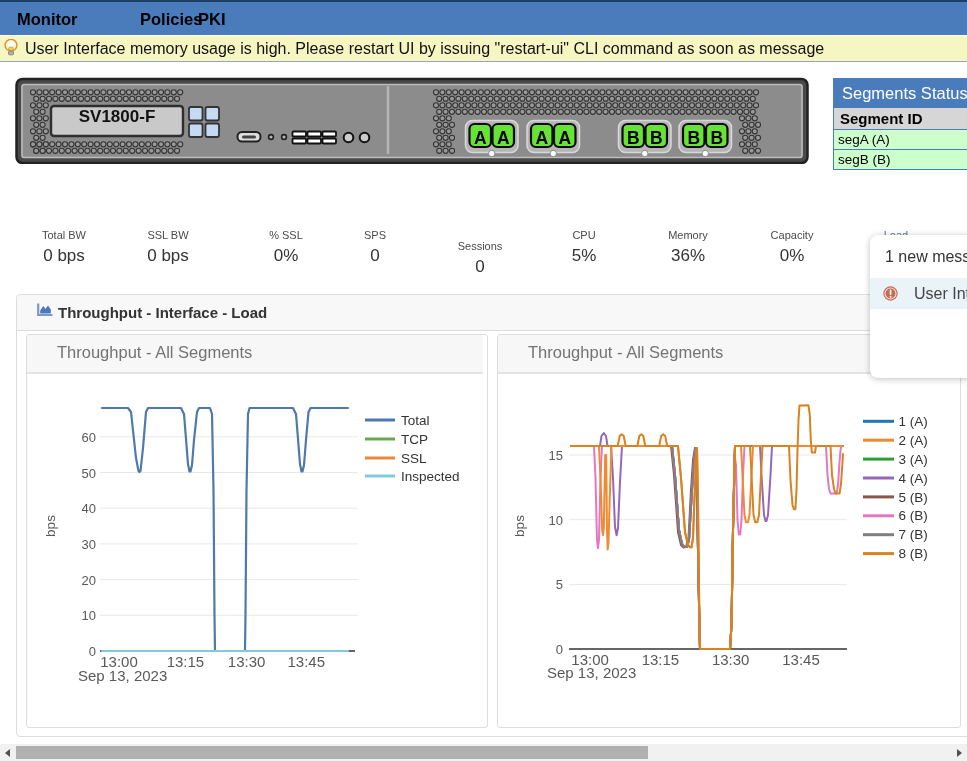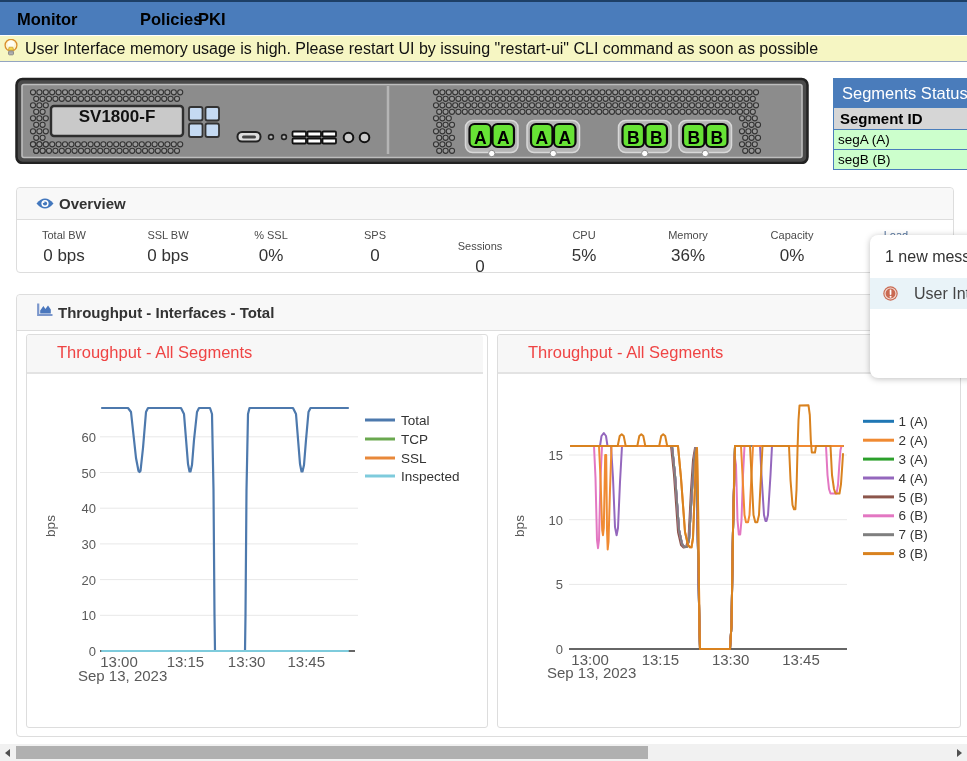--- a/index.html
+++ b/index.html
@@ -21,21 +21,21 @@
   
   .panel{border:1px solid #ddd;border-radius:4px;background:#fff;}
   .phead{position:absolute;left:0;top:0;right:0;background:#f8f8f8;border-bottom:1px solid #ddd;border-radius:4px 4px 0 0;}
   .ptitle{position:absolute;left:20px;font-weight:bold;font-size:15px;color:#333;}
   
   .mcol{position:absolute;text-align:center;width:104px;}
   .mlab{font-size:11px;color:#4a4a4a;}
   .mval{font-size:17px;color:#333;margin-top:5px;}
   
   .card{border:1px solid #ddd;border-radius:3px;background:#fff;}
-  .chead{position:absolute;left:0;top:0;right:4px;height:38.5px;background:#f7f7f7;border-bottom:2.5px solid #e3e3e3;line-height:34px;padding-left:30px;font-size:16.5px;color:#ef4444;box-sizing:border-box;border-radius:3px 3px 0 0;}
+  .chead{position:absolute;left:0;top:0;right:4px;height:38.5px;background:#f7f7f7;border-bottom:2.5px solid #e3e3e3;line-height:34px;padding-left:30px;font-size:16.5px;color:#737373;box-sizing:border-box;border-radius:3px 3px 0 0;}
   
   #popup{left:870px;top:235px;width:1431px;height:143px;background:#fff;border-radius:8px 0 0 8px;box-shadow:0 1px 6px rgba(0,0,0,0.25);}
   #popup .t1{position:absolute;left:15px;top:13px;font-size:16px;color:#333;}
   #popup .row{position:absolute;left:0;top:43px;width:100%;height:31px;background:#e9f3f8;}
   #popup .t2{position:absolute;left:44px;top:50px;font-size:16px;color:#444;}
   
   #hscroll{left:0;top:744px;width:967px;height:17px;background:#f1f1f1;}
   #hthumb{left:16px;top:746px;width:632px;height:13px;background:#b0b0b0;}
 </style>
 </head>
@@ -47,21 +47,21 @@
       <span style="left:198px;">PKI</span>
     </div>
   <div id="banner" class="abs">
     <svg class="abs" style="left:3.5px;top:2.5px;" width="15" height="18" viewBox="0 0 15 18">
       <circle cx="7" cy="6.2" r="5.9" fill="#fdf4cf" stroke="#d98e2b" stroke-width="1.3"></circle>
       <circle cx="7" cy="4.8" r="3.4" fill="#fffdf2"></circle>
       <path d="M5.2 8.2 L8.8 8.2 L9.6 11.2 L4.4 11.2 Z" fill="#f7d84a" stroke="#c8a033" stroke-width="0.8"></path>
       <rect x="4.6" y="12.1" width="4.8" height="3.7" rx="0.8" fill="#c2c2c2" stroke="#7d7d7d" stroke-width="0.9"></rect>
       <line x1="4.7" y1="13.9" x2="9.3" y2="13.9" stroke="#8d8d8d" stroke-width="0.8"></line>
     </svg>
-    <div class="txt">User Interface memory usage is high. Please restart UI by issuing "restart-ui" CLI command as soon as possible</div>
+    <div class="txt">User Interface memory usage is high. Please restart UI by issuing "restart-ui" CLI command as soon as message</div>
   </div>
 
   <svg class="abs" style="left:15px;top:77px;" width="795" height="87" viewBox="0 0 795 87">
     <rect x="1.5" y="2" width="791" height="84" rx="6" fill="#4a4a4a" stroke="#222" stroke-width="2.5"></rect>
     <rect x="7" y="7.5" width="780" height="73" rx="2" fill="#8c8c8c" stroke="#bdbdbd" stroke-width="1.6"></rect>
     <line x1="373" y1="9" x2="373" y2="77" stroke="#b5b5b5" stroke-width="2.5"></line>
 
     <g fill="#999" stroke="#333" stroke-width="1.1">
         <circle cx="18" cy="15.3" r="2.55"></circle>
         <circle cx="24.4" cy="15.3" r="2.55"></circle>
@@ -488,40 +488,29 @@
         </tr>
     <tr>
           <td class="gr" style="padding-left:4px;">segA (A)</td>
         </tr>
     <tr>
           <td class="gr" style="padding-left:4px;">segB (B)</td>
         </tr>
   </tbody>
     </table>
 
-  <div class="abs panel" style="left:16px;top:187px;width:936px;height:84px;">
-    <div class="phead" style="height:31px;">
-      <svg class="abs" style="left:19px;top:9px;" width="18" height="13" viewBox="0 0 18 13">
-        <path d="M0.5 6.5 Q9 -3.5 17.5 6.5 Q9 16.5 0.5 6.5 Z" fill="#4277bd"></path>
-        <circle cx="9" cy="6.5" r="3.6" fill="#fff"></circle>
-        <circle cx="9" cy="6.5" r="2.1" fill="#4277bd"></circle>
-        <circle cx="7.7" cy="5.2" r="0.8" fill="#fff"></circle>
-      </svg>
-      <div class="ptitle" style="top:7px;left:42px;">Overview</div>
-    </div>
-  </div>
   <div class="mcol" style="left:12px;top:229px;">
       <div class="mlab">Total BW</div>
       <div class="mval">0 bps</div>
     </div>
   <div class="mcol" style="left:116px;top:229px;">
       <div class="mlab">SSL BW</div>
       <div class="mval">0 bps</div>
     </div>
-  <div class="mcol" style="left:219px;top:229px;">
+  <div class="mcol" style="left:234px;top:229px;">
       <div class="mlab">% SSL</div>
       <div class="mval">0%</div>
     </div>
   <div class="mcol" style="left:323px;top:229px;">
       <div class="mlab">SPS</div>
       <div class="mval">0</div>
     </div>
   <div class="mcol" style="left:428px;top:229px;margin-top:11px;">
       <div class="mlab">Sessions</div>
       <div class="mval">0</div>
@@ -542,21 +531,21 @@
       <div class="mlab" style="color:#54749e;">Load</div>
       <div class="mval">0</div>
     </div>
 
   <div class="abs panel" style="left:16px;top:294px;width:1415px;height:441px;">
     <div class="phead" style="height:35px;">
       <svg class="abs" style="left:20px;top:8px;" width="16" height="14" viewBox="0 0 16 14">
         <path d="M1.2 0.5 L1.2 12 L15.5 12" stroke="#7b97cc" stroke-width="2.2" fill="none"></path>
         <path d="M3.2 10.5 L3.2 7.5 L6.4 3 L8.4 6 L11 2.5 L13.8 6.5 L13.8 10.5 Z" fill="#4a77bd"></path>
       </svg>
-      <div class="ptitle" style="top:9px;left:41px;">Throughput - Interfaces - Total</div>
+      <div class="ptitle" style="top:9px;left:41px;">Throughput - Interface - Load</div>
     </div>
   </div>
 
   <div class="abs card" style="left:26px;top:334px;width:460px;height:392px;">
     <div class="chead">Throughput - All Segments</div>
   </div>
   <svg class="abs" style="left:28px;top:370px;" width="458" height="356" viewBox="0 0 458 356">
     <g stroke="#e8e8e8" stroke-width="1">
       <line x1="72" y1="245.3" x2="330" y2="245.3"></line>
       <line x1="72" y1="209.6" x2="330" y2="209.6"></line>

